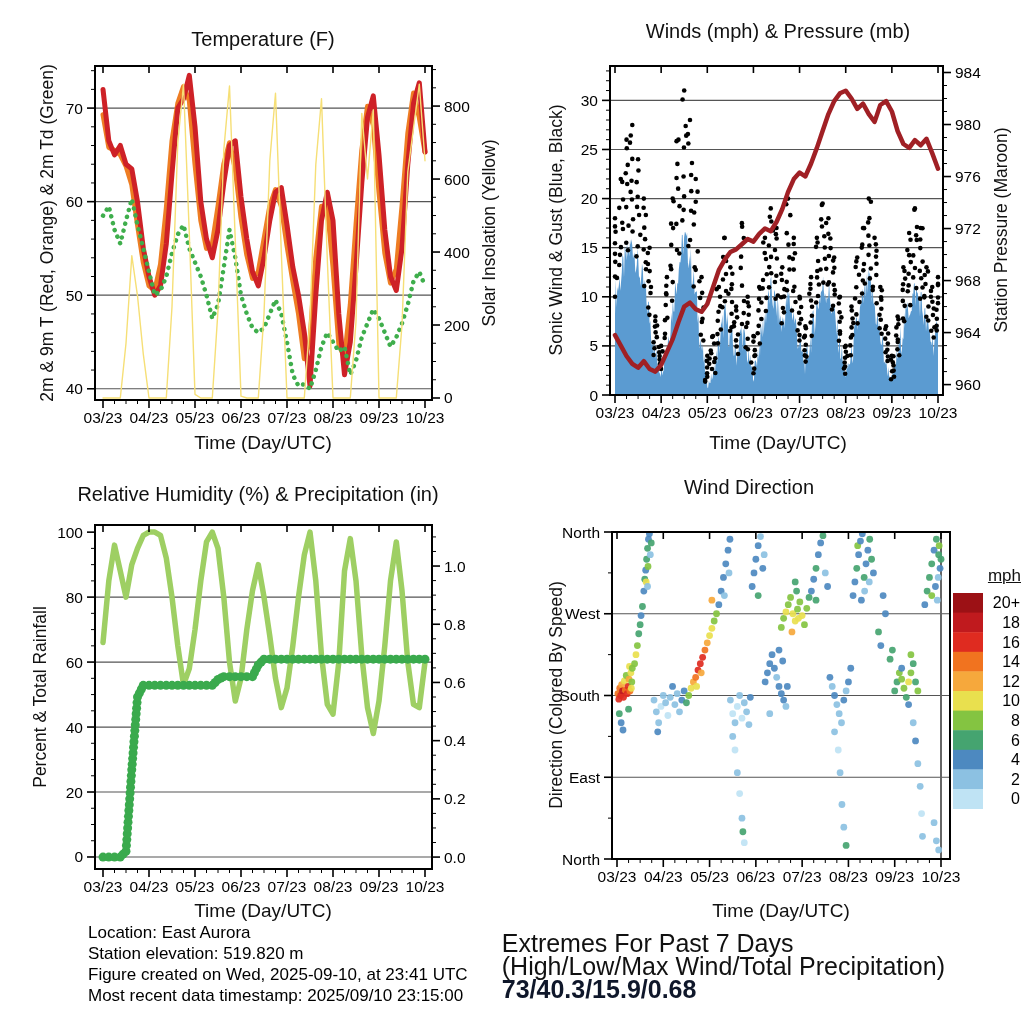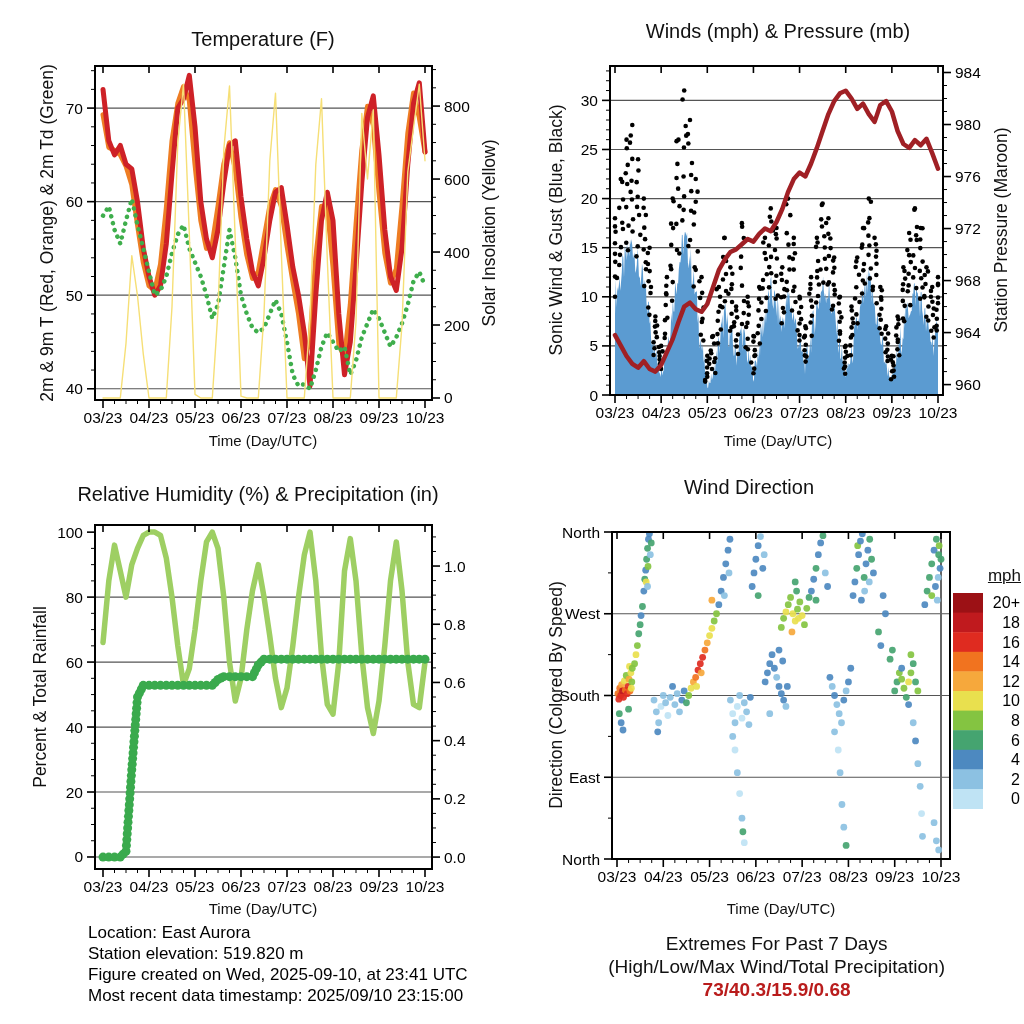--- a/index.html
+++ b/index.html
@@ -1,25 +1,25 @@
 <!DOCTYPE html>
 <html><head>
 <meta charset="utf-8">
 <style>
   html,body{margin:0;padding:0;background:#fff;}
   #stage{position:relative;width:1024px;height:1024px;background:#ffffff;overflow:hidden;
          font-family:"Liberation Sans",sans-serif;color:#000;}
   #figure{position:absolute;left:0;top:0;width:1024px;height:1024px;}
   .ttl{position:absolute;transform:translateX(-50%);font-size:20px;white-space:nowrap;color:#111;}
-  .xlab{position:absolute;transform:translateX(-50%);font-size:15px;white-space:nowrap;color:#111;}
+  .xlab{position:absolute;transform:translateX(-50%);font-size:19px;white-space:nowrap;color:#111;}
   .rot{position:absolute;transform:translate(-50%,-50%) rotate(-90deg);white-space:nowrap;
        font-size:17.5px;color:#111;}
   .cbt{position:absolute;font-size:17px;color:#111;}
   #footer{position:absolute;left:88px;top:922px;font-size:17px;line-height:21px;color:#000;}
-  #extremes{position:absolute;right:79px;top:932px;text-align:center;font-size:19px;line-height:23px;color:#111;}
+  #extremes{position:absolute;right:79px;top:932px;text-align:left;font-size:25px;line-height:23px;color:#111;}
   #extremes .val{font-weight:bold;}
 </style>
 </head>
 <body>
 
 <div id="stage">
   <div id="figure"><svg width="1024" height="1024" viewBox="0 0 1024 1024">
         <g>
           <clipPath id="clip-temperature">
             <rect x="95" y="66" width="337" height="334"></rect>
@@ -1336,15 +1336,15 @@
   <div id="footer">
     <div>Location: East Aurora</div>
     <div>Station elevation: 519.820 m</div>
     <div>Figure created on Wed, 2025-09-10, at 23:41 UTC</div>
     <div>Most recent data timestamp: 2025/09/10 23:15:00</div>
   </div>
 
   <div id="extremes">
     <div>Extremes For Past 7 Days</div>
     <div>(High/Low/Max Wind/Total Precipitation)</div>
-    <div class="val" style="color: #b91c1c;">73/40.3/15.9/0.68</div>
+    <div class="val" style="color: #0f172a;">73/40.3/15.9/0.68</div>
   </div>
 </div>
 
 </body></html>

